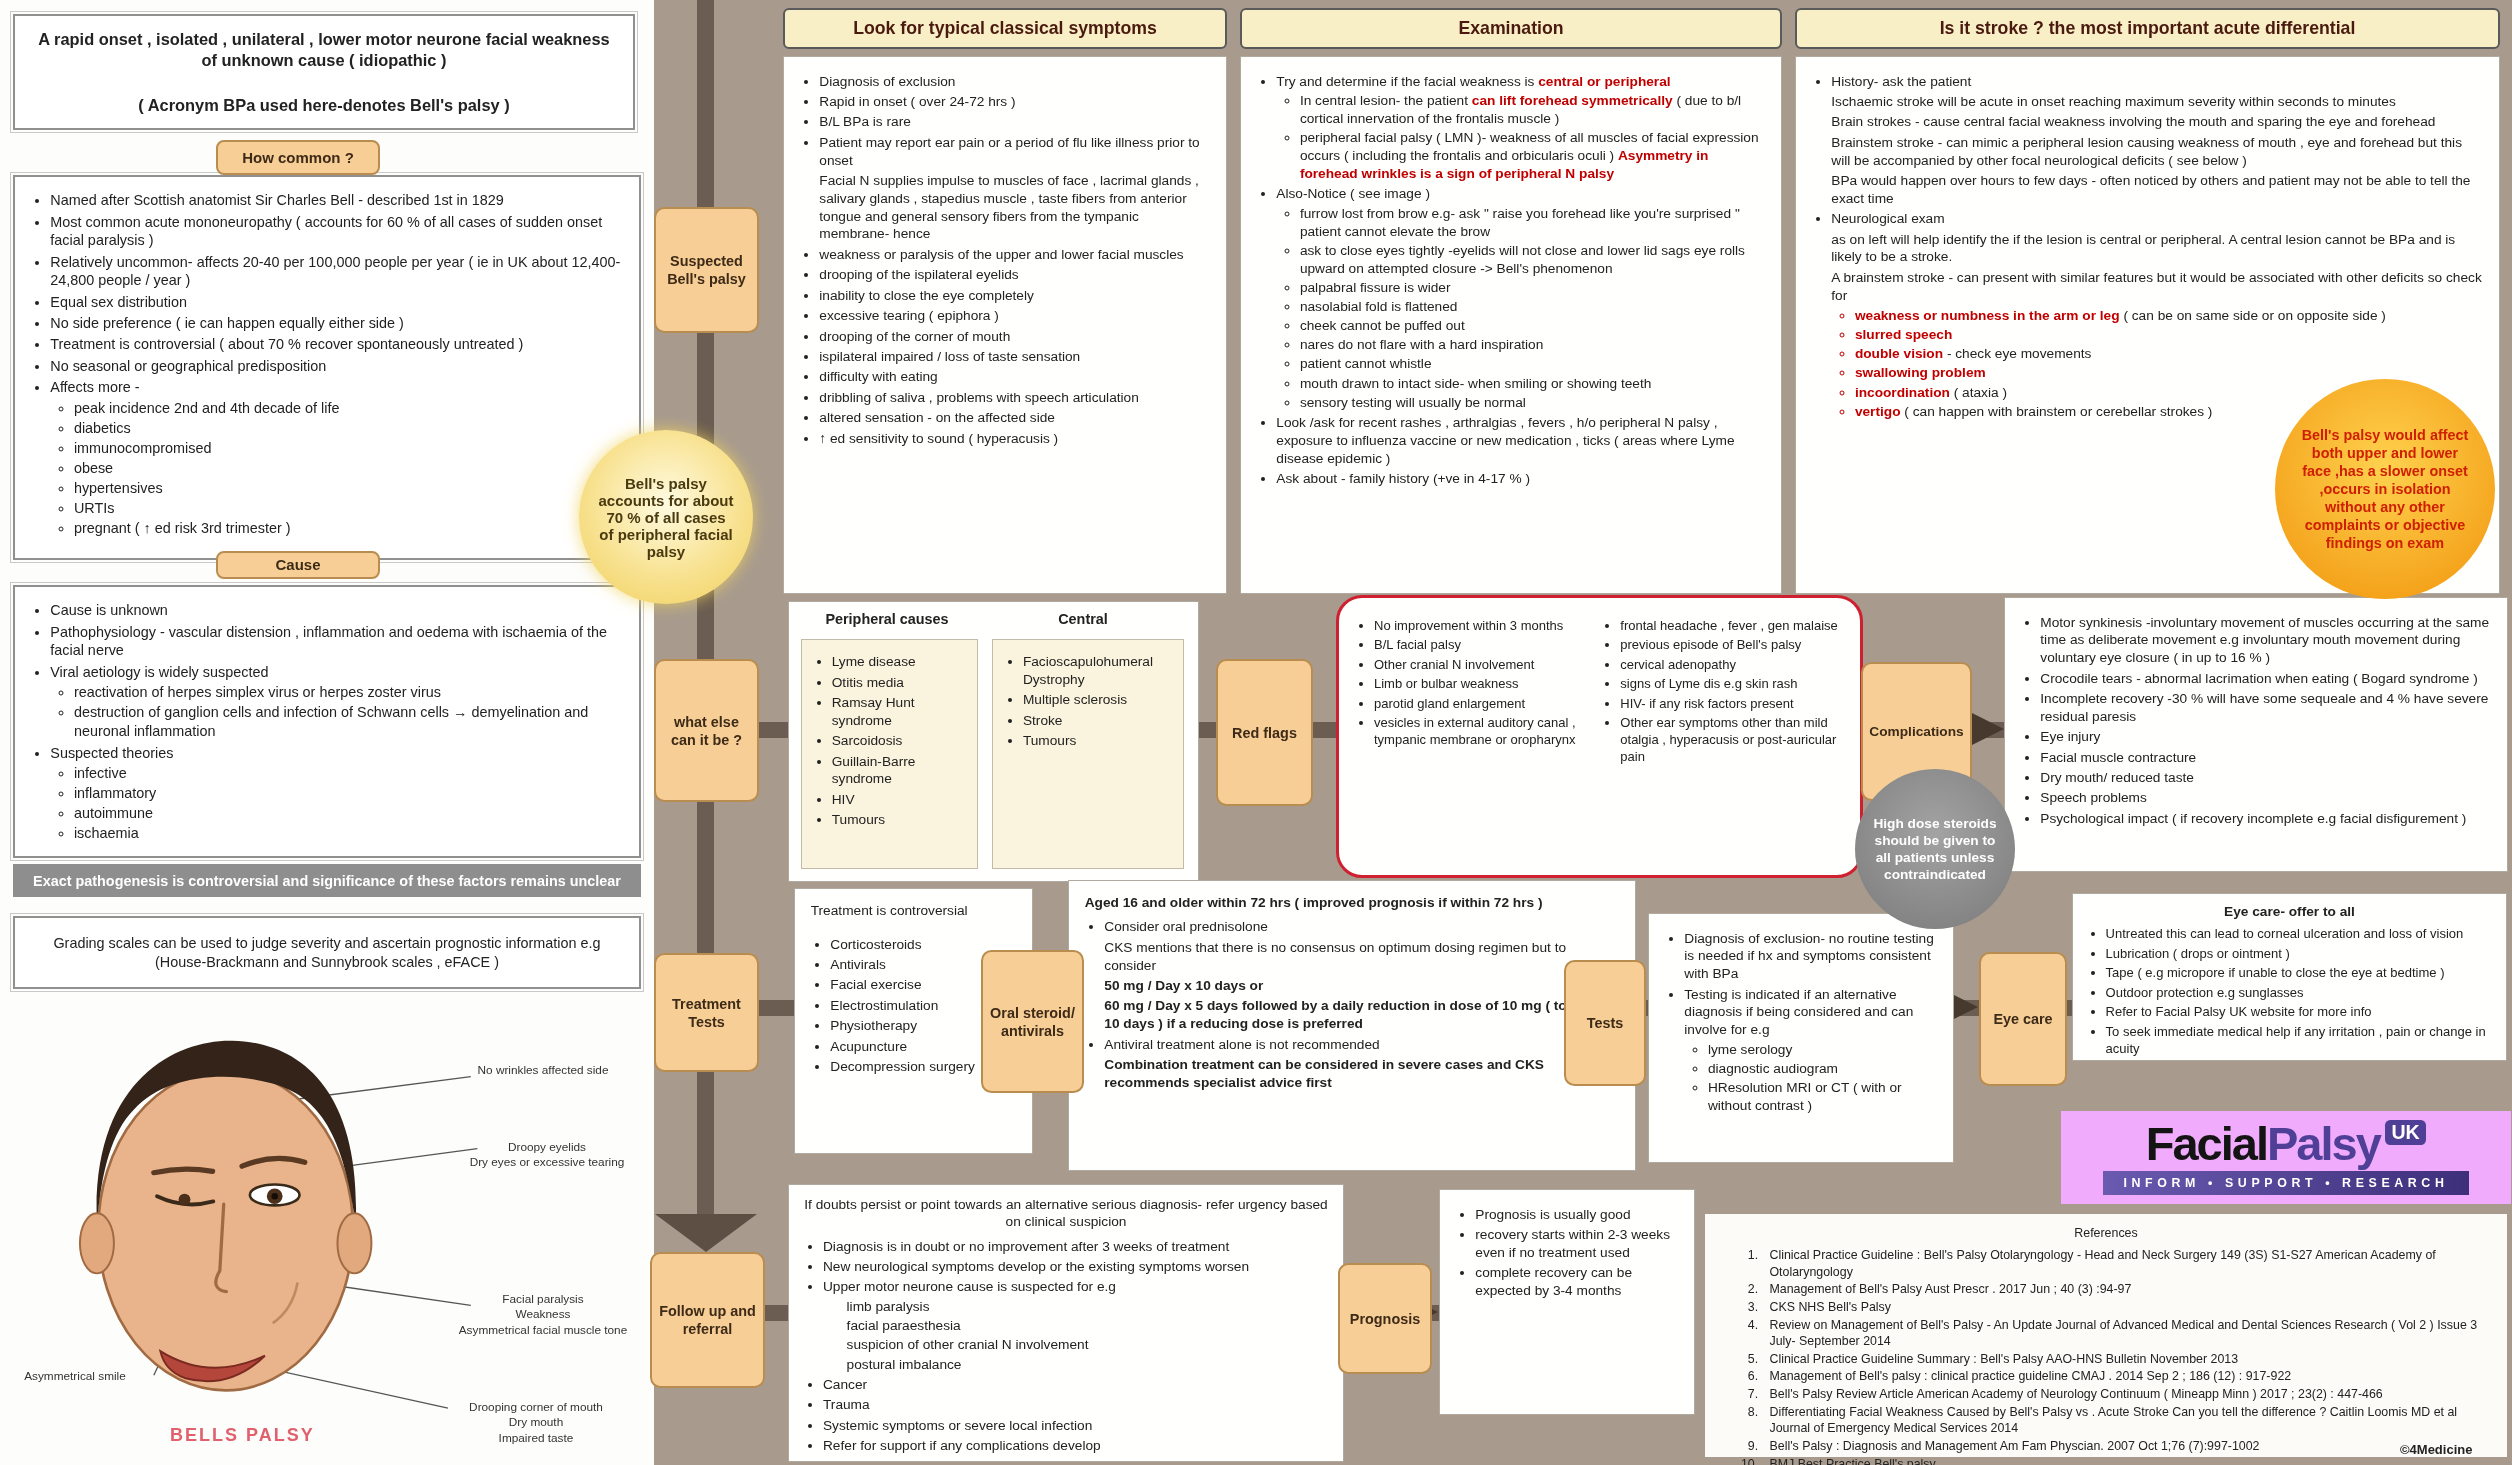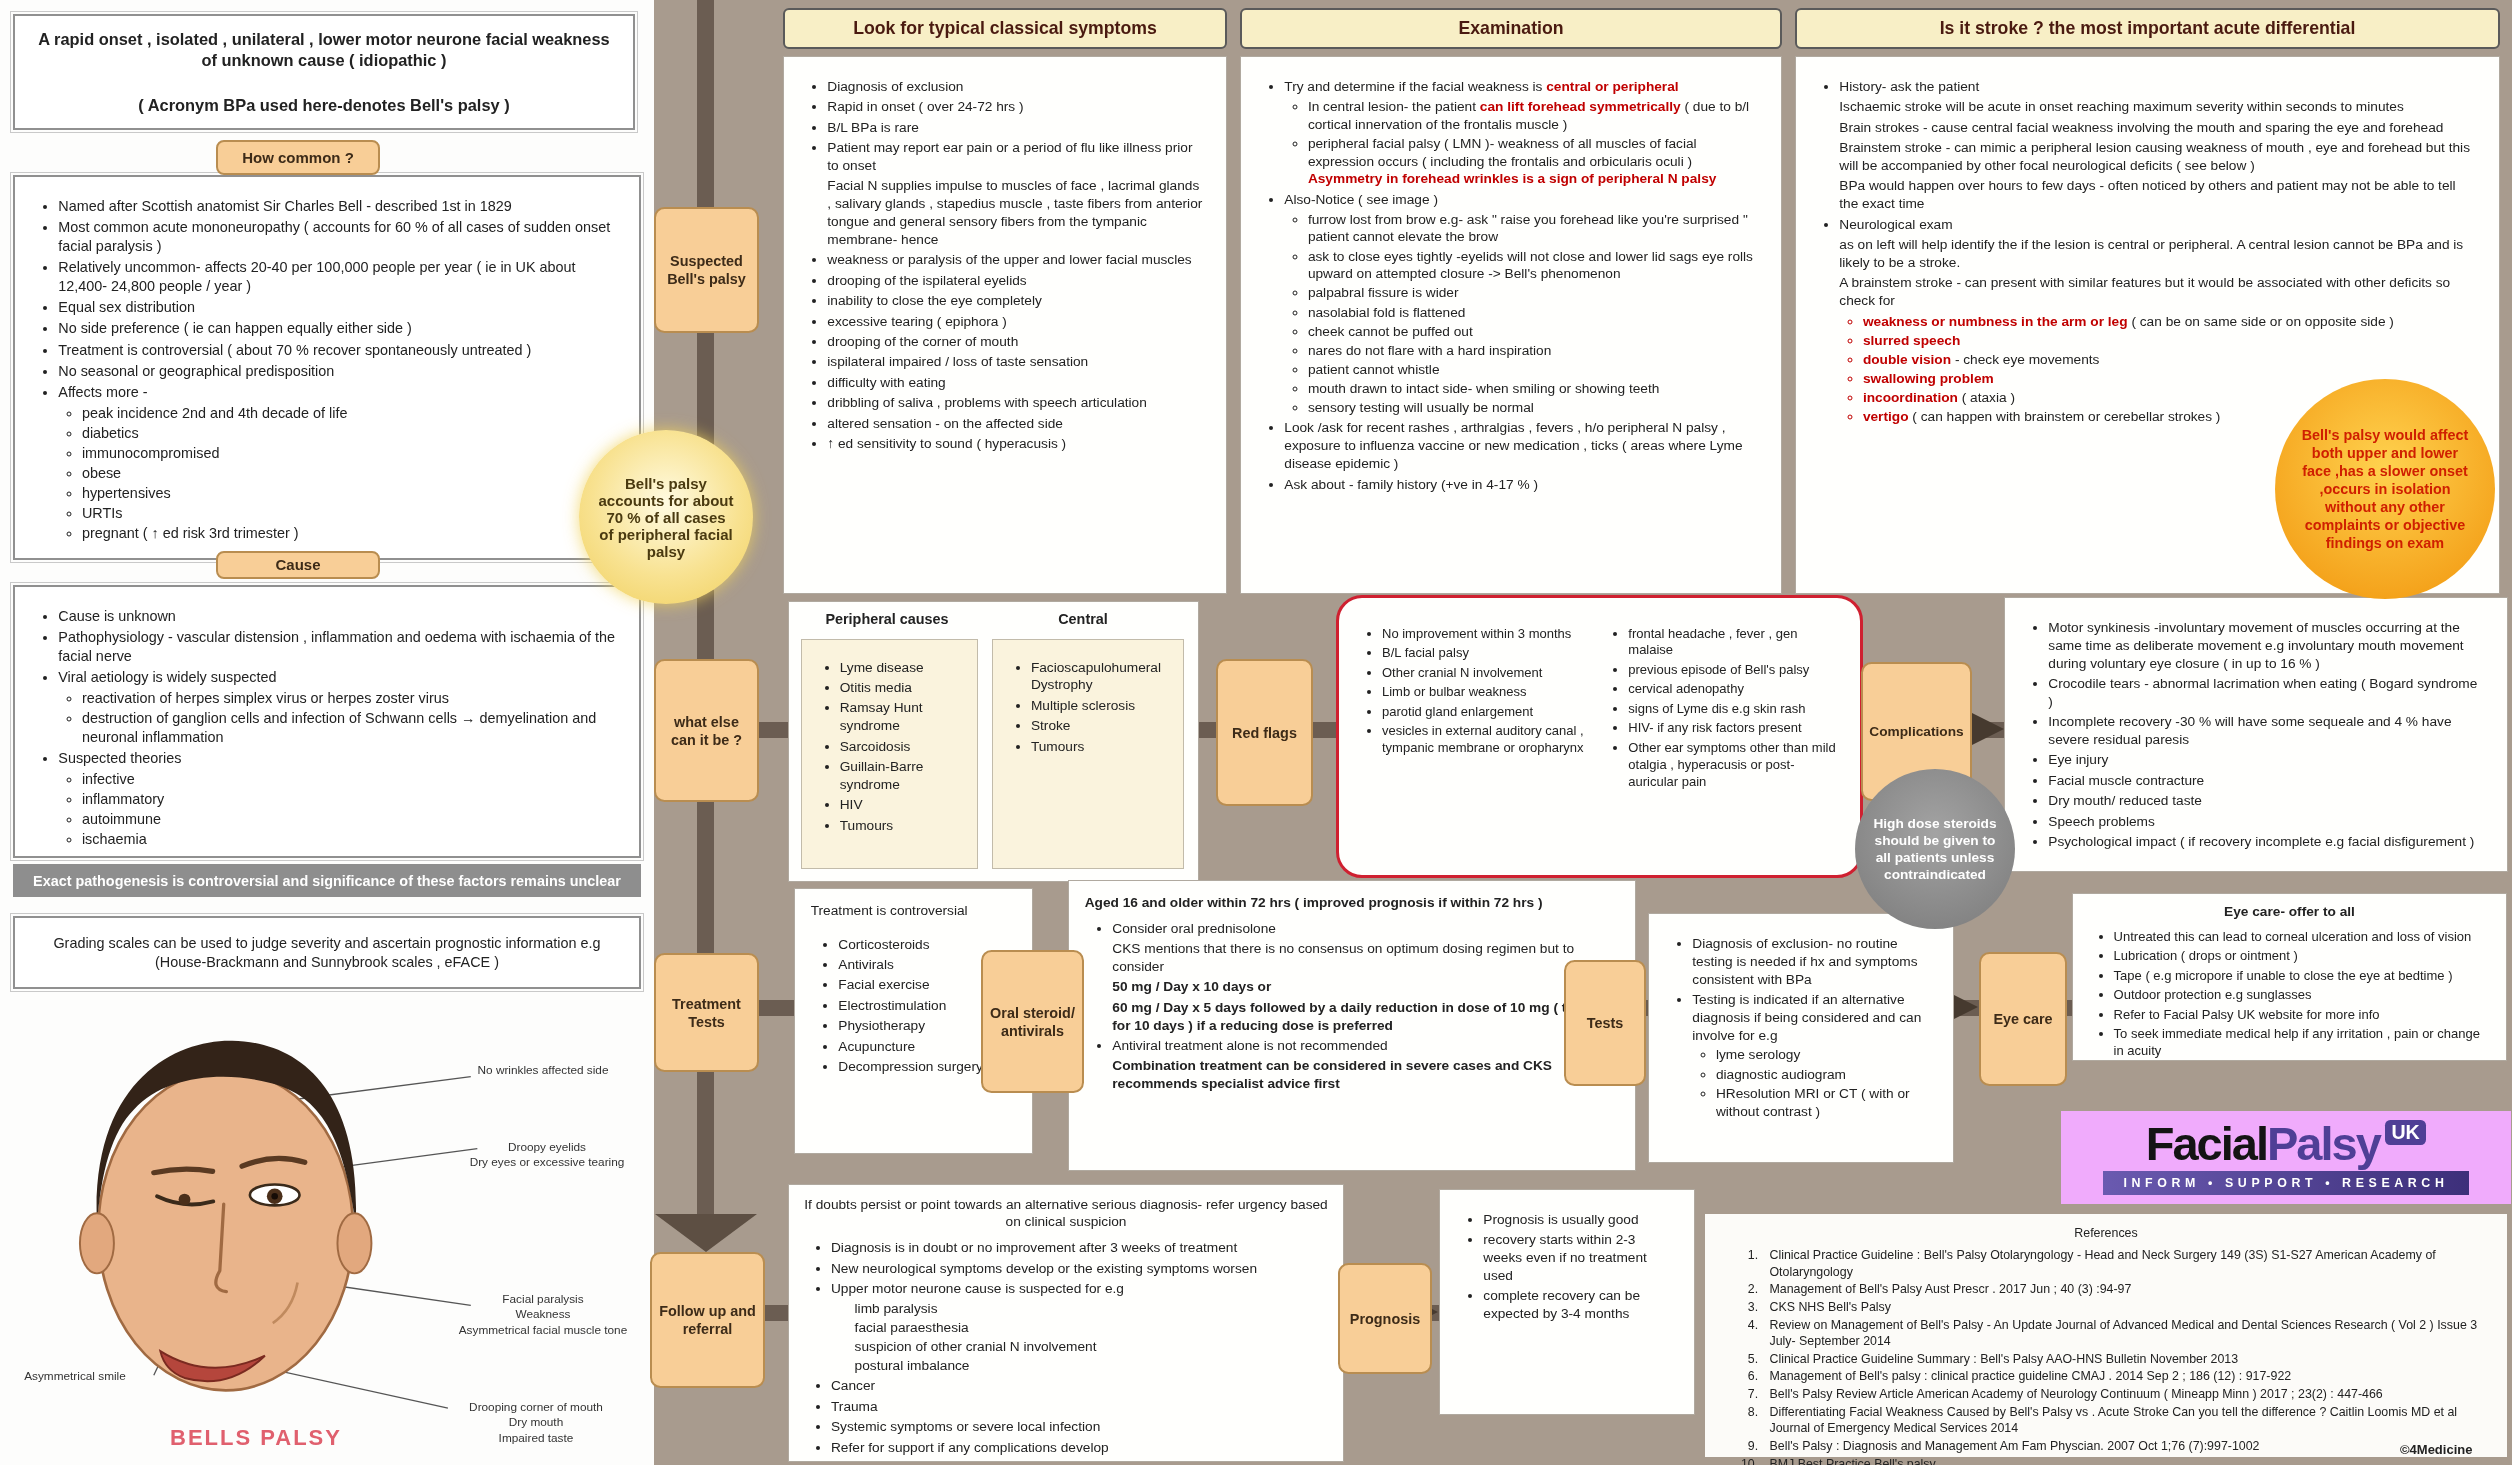--- a/index.html
+++ b/index.html
@@ -10,21 +10,21 @@
 .vline{background:#6b5d52;z-index:0}
 .band{background:#6b5d52;z-index:0}
 .arr-r{width:0;height:0;border-top:19.6px solid transparent;border-bottom:19.6px solid transparent;border-left:38px solid #463a2f;z-index:1}
 .arr-d{width:0;height:0;border-left:51px solid transparent;border-right:51px solid transparent;border-top:38px solid #5d4f43;z-index:1}
 .gbox{background:#fff;border:2.6px solid #909090;outline:1.3px solid #c9c9c9;outline-offset:2px;z-index:1;padding:11.8px 15.7px;font-size:14.4px;line-height:1.3}
 .pill{background:#f8ce97;border:2px solid #b98d50;border-radius:7.9px;display:flex;align-items:center;justify-content:center;text-align:center;font-weight:bold;color:#3d2b18;z-index:2;font-size:15px;line-height:1.2;padding:2.6px}
 .tan{background:#f8ce97;border:2.6px solid #b98d50;border-radius:10.5px;display:flex;align-items:center;justify-content:center;text-align:center;font-weight:bold;color:#3d2b18;z-index:2;font-size:14.4px;line-height:1.25;padding:5.2px}
 .hdr{background:#f8efc6;border:2px solid #5a5a5a;border-radius:6px;display:flex;align-items:center;justify-content:center;font-weight:bold;font-size:17.7px;color:#4a1a10;z-index:1;text-align:center;padding:2.6px}
 .wbox{background:#fffffd;border:1.3px solid #b0a99f;z-index:1;padding:13px 15.7px;font-size:13.7px;line-height:1.3}
 .cream{background:#faf3dd;border:1.3px solid #c2bbaa;z-index:1;padding:10.5px 7.9px;font-size:13.7px;line-height:1.3}
-ul.b{margin:8px;padding-left:19.6px;list-style:disc}
+ul.b{margin:0;padding-left:19.6px;list-style:disc}
 ul.b>li{margin:2.6px 0}
 li ul.sub{list-style:circle;margin:2px 0;padding-left:23.6px}
 ul.sub>li{margin:1.3px 0}
 li.nobullet{list-style:none}
 li.gap{margin-top:10.5px}
 li.bold{font-weight:bold}
 li.redmark::marker{color:#c00000}
 .red{color:#c00000;font-weight:bold}
 ul.plain{list-style:none;padding:0;margin:0}
 .circ{border-radius:50%;display:flex;align-items:center;justify-content:center;text-align:center;font-weight:bold;z-index:3}
@@ -151,21 +151,21 @@
       </ul>
     </div>
   <div class="abs flabel" style="left:438px;top:1400px;width:196px">
       <ul class="plain">
         <li>Drooping corner of mouth</li>
         <li>Dry mouth</li>
         <li>Impaired taste</li>
       </ul>
     </div>
   <div class="abs flabel" style="left:13px;top:1369px;width:124px">Asymmetrical smile</div>
-  <div class="abs" style="left:170px;top:1425px;font-size:22px;font-weight:bold;color:#e0606e;letter-spacing:2px;z-index:2">BELLS PALSY</div>
+  <div class="abs" style="left:170px;top:1425px;font-size:18px;font-weight:bold;color:#e0606e;letter-spacing:2px;z-index:2">BELLS PALSY</div>
 
   <div class="abs tan" style="left:654px;top:207px;width:105px;height:126px">Suspected Bell's palsy</div>
   <div class="abs circ ycirc" style="left:579px;top:430px;width:174px;height:174px;z-index:2">Bell's palsy accounts for about 70 % of all cases of peripheral facial palsy</div>
   <div class="abs tan" style="left:654px;top:659px;width:105px;height:143px">what else can it be ?</div>
   <div class="abs tan" style="left:654px;top:953px;width:105px;height:119px">Treatment Tests</div>
   <div class="abs tan" style="left:650px;top:1252px;width:115px;height:136px">Follow up and referral</div>
 
   <div class="abs hdr" style="left:783px;top:7.9px;width:444px;height:41px">Look for typical classical symptoms</div>
   <div class="abs hdr" style="left:1240px;top:7.9px;width:542px;height:41px">Examination</div>
   <div class="abs hdr" style="left:1795px;top:7.9px;width:705px;height:41px">Is it stroke ? the most important acute differential</div>

